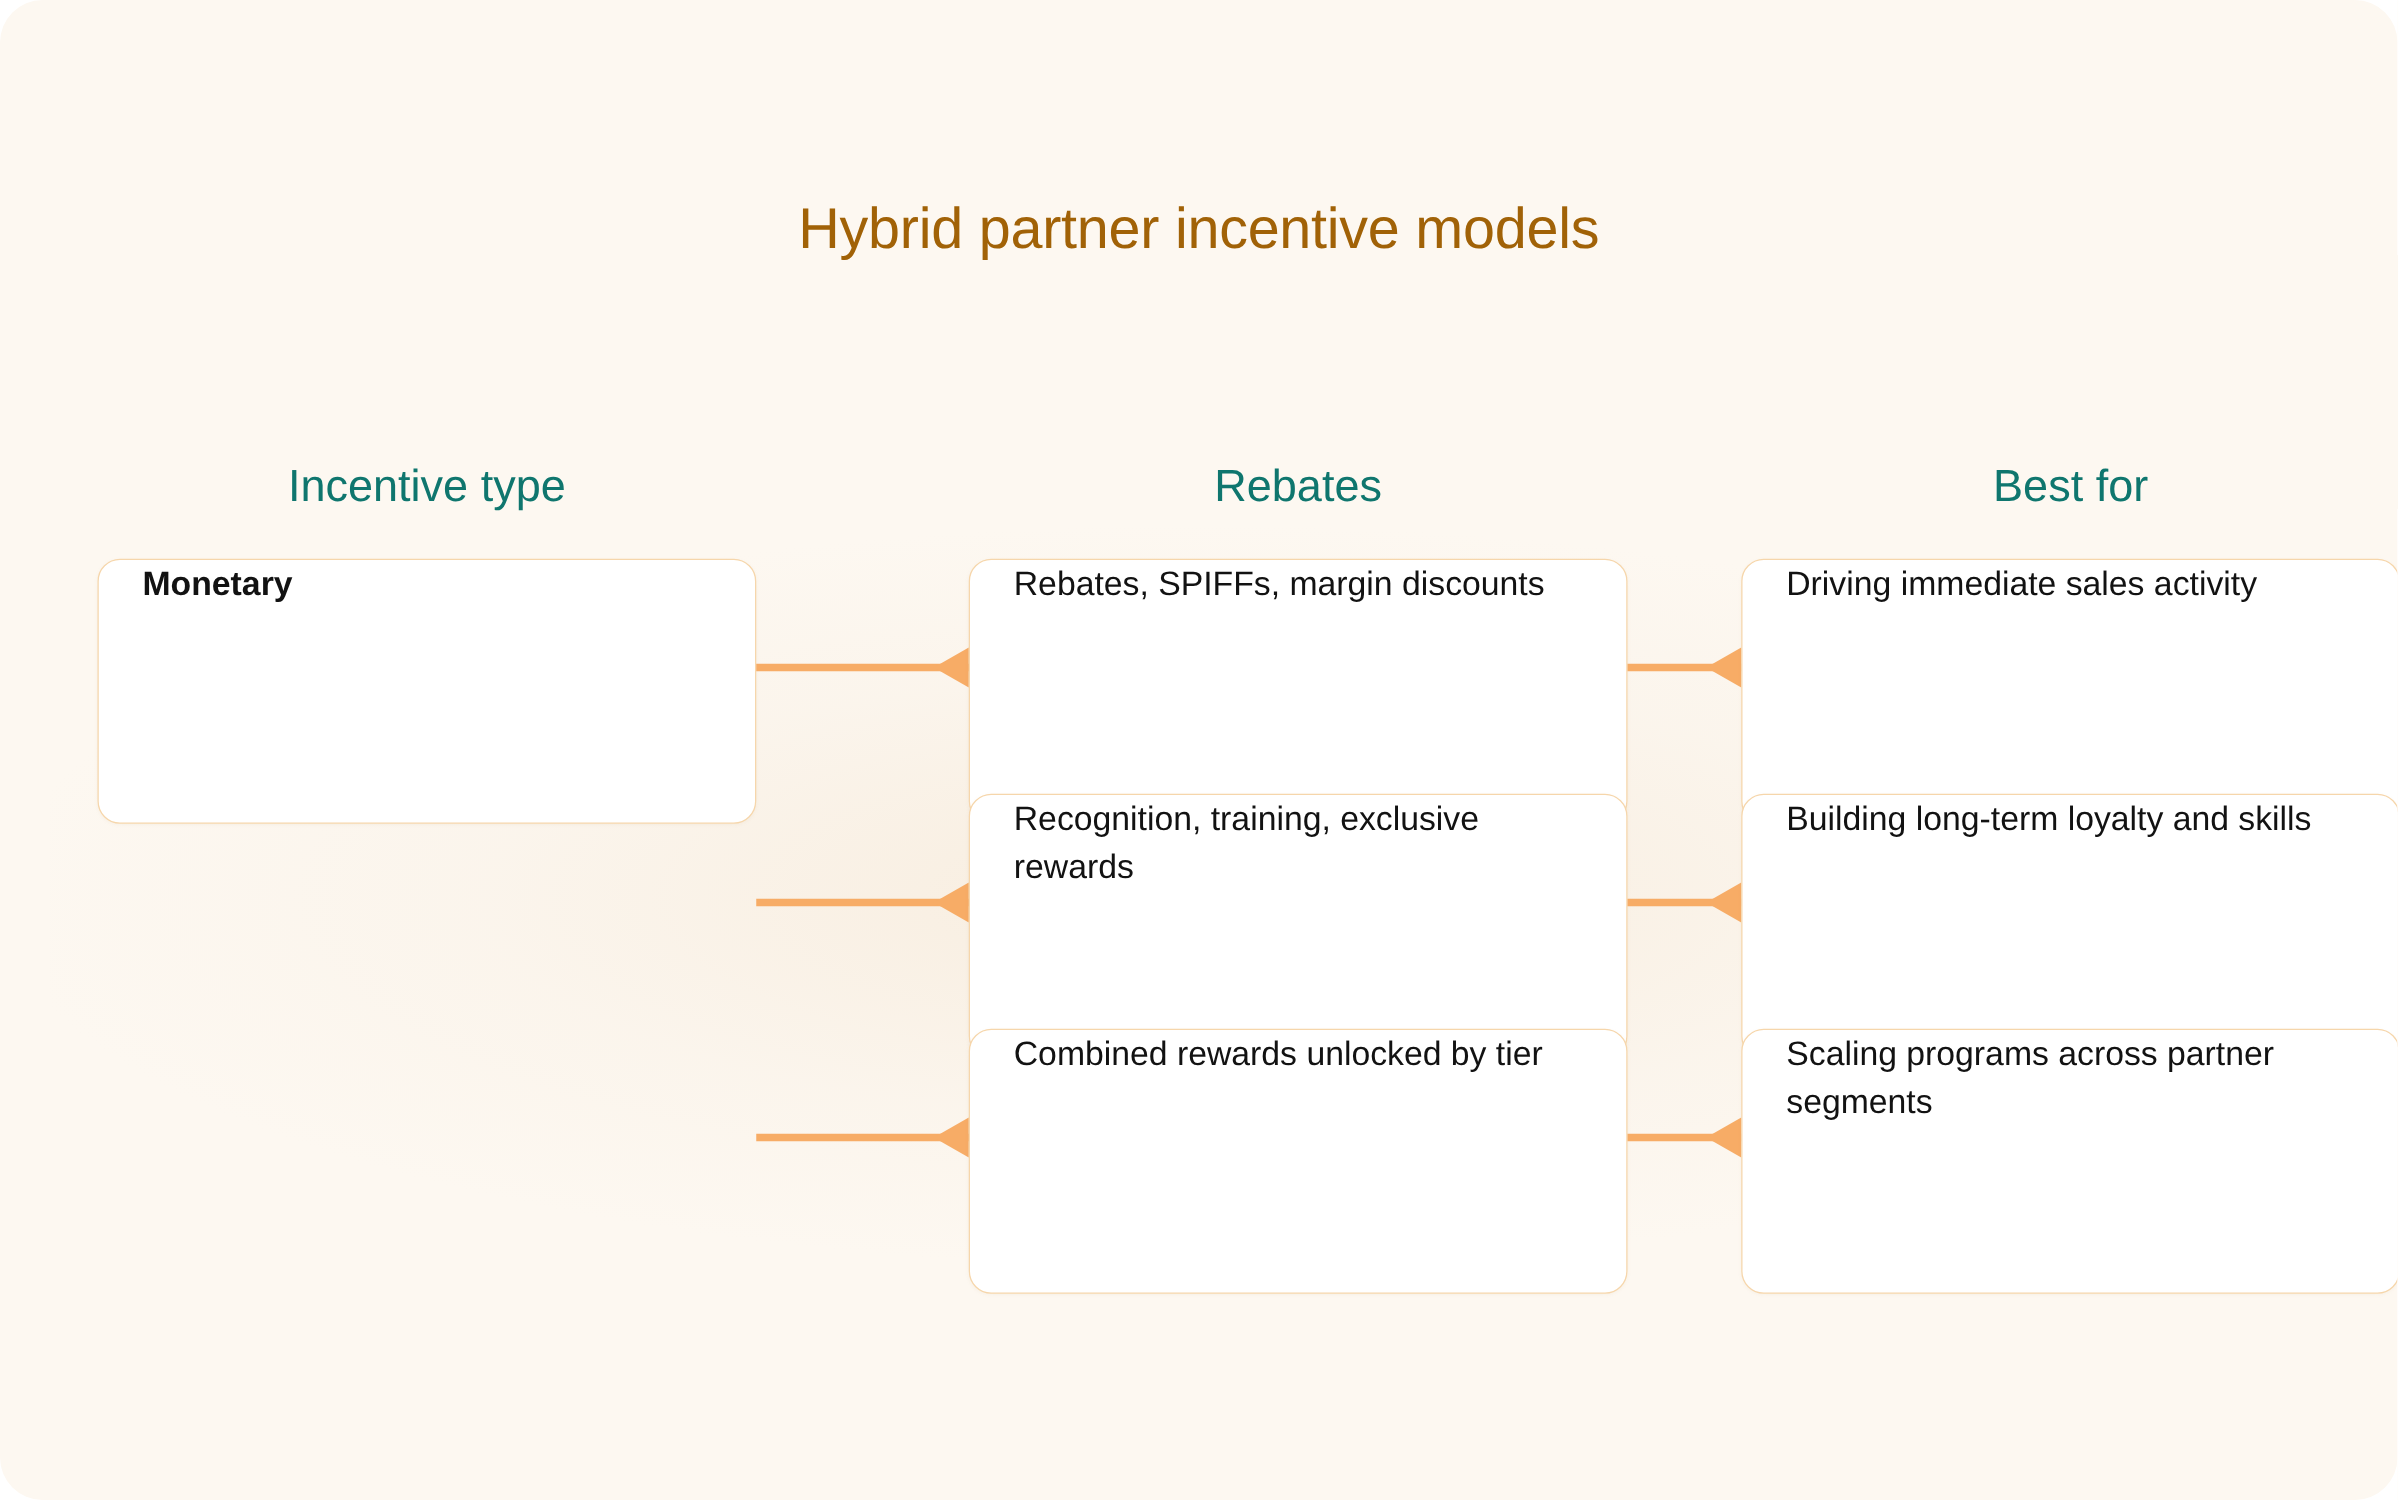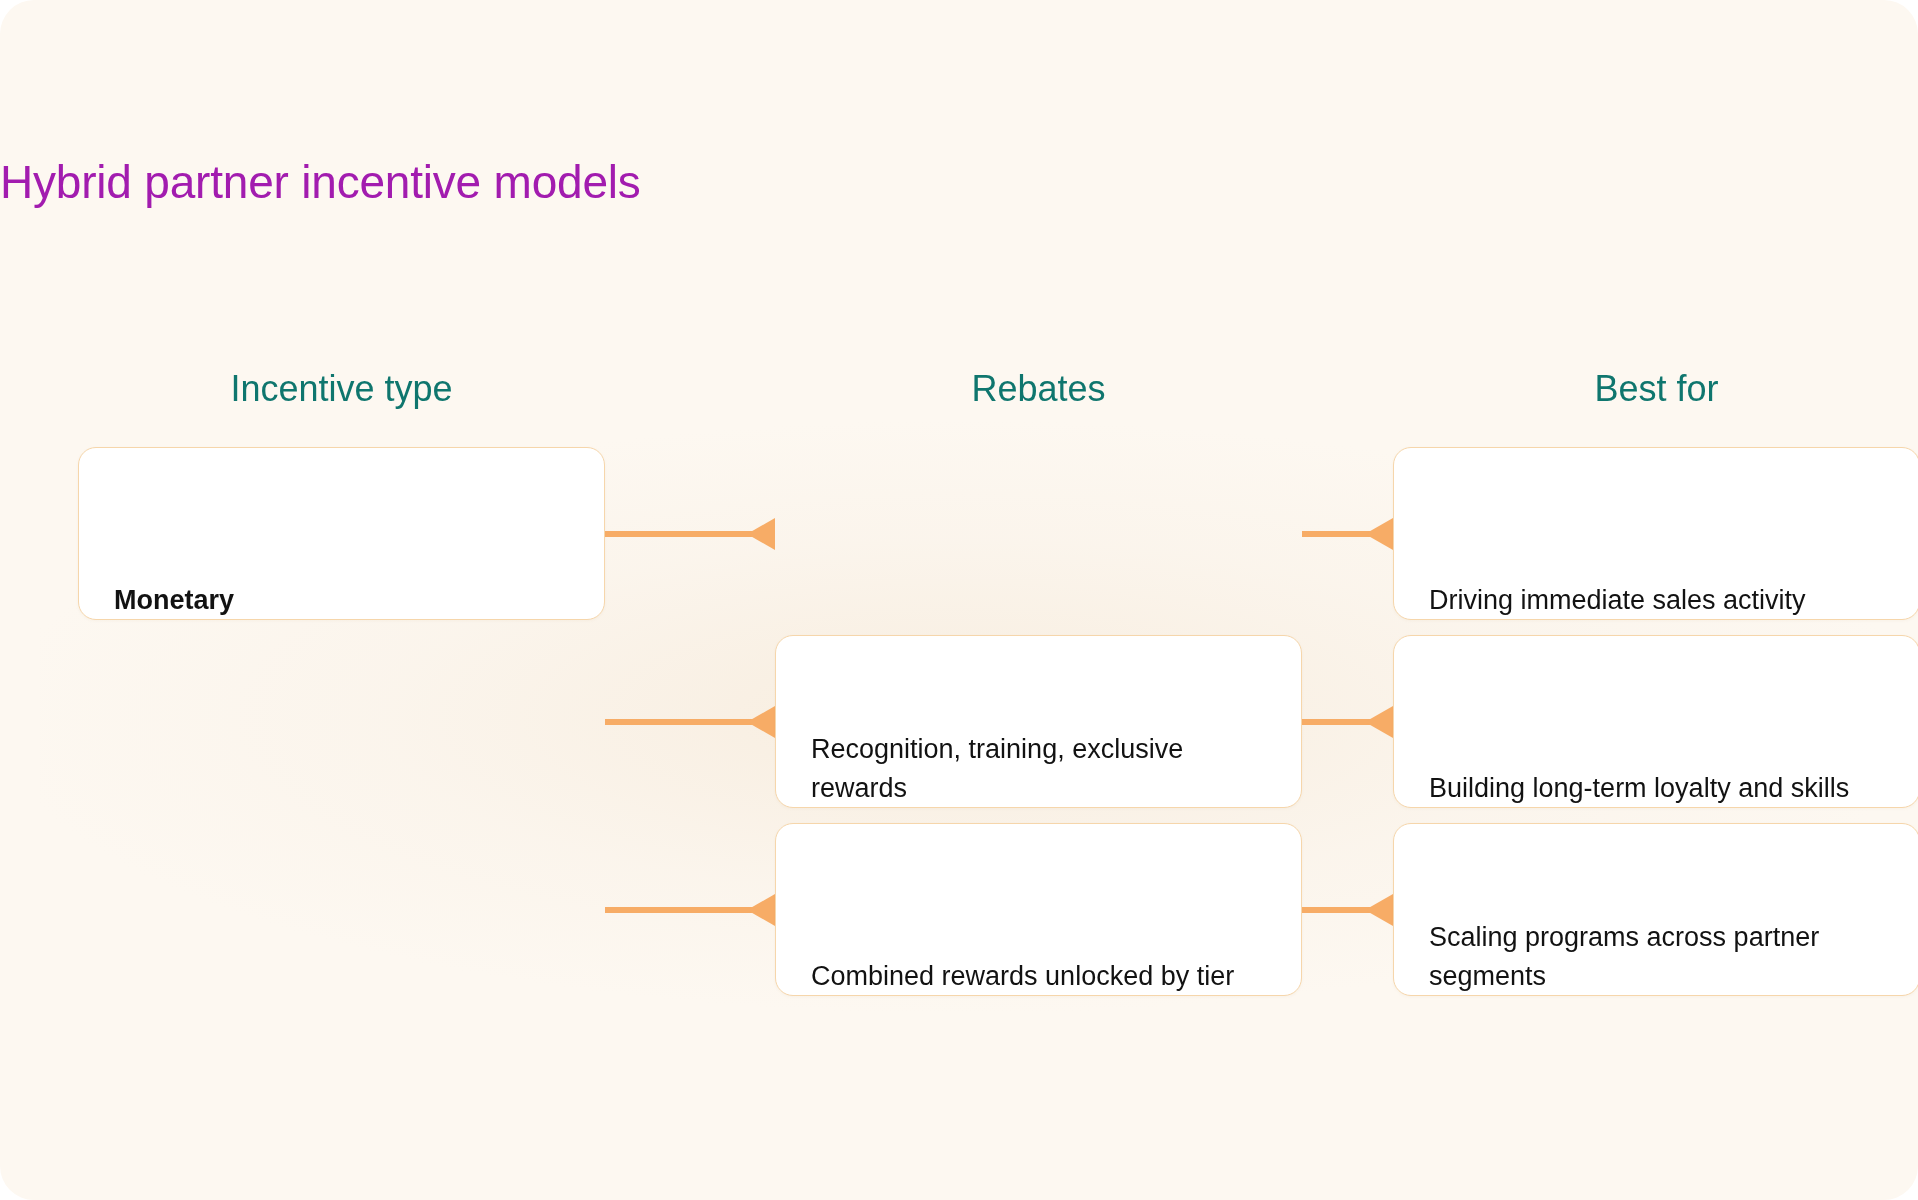--- a/index.html
+++ b/index.html
@@ -37,24 +37,25 @@
                 rgba(247, 238, 226, 0.32) 45%,
                 rgba(253, 248, 241, 0) 75%);
     pointer-events: none;
   }
 
   .title {
     position: absolute;
     left: 0;
     top: 155px;
     width: 1918px;
+    text-align: center;
     font-size: 46px;
     font-weight: 400;
     letter-spacing: -0.2px;
-    color: #a21caf;
+    color: #a16207;
   }
 
   .headers {
     position: absolute;
     left: 78px;
     top: 368px;
     width: 1762px;
     height: 40px;
   }
   .col-header {
@@ -80,27 +81,27 @@
   .row {
     position: relative;
     height: 173px;
     margin-bottom: 15px;
   }
   .row:last-child { margin-bottom: 0; }
 
   .card {
     position: absolute;
     top: 0;
-    height: 173px;
+    height: 212px;
     box-sizing: border-box;
     background: #FFFFFF;
     border: 1.6px solid #F6D6AB;
     border-radius: 18px;
     display: flex;
-    align-items: flex-end;
+    align-items: flex-start;
     padding: 0 35px;
     box-shadow: 0 1px 3px rgba(190, 150, 110, 0.07);
   }
   .card.c0 { left: 0px;    width: 527px; }
   .card.c1 { left: 697px;  width: 527px; }
   .card.c2 { left: 1315px; width: 527px; }
 
   .card-text {
     font-size: 27px;
     line-height: 1.42;
@@ -157,20 +158,23 @@
   <div class="grid">
 
     <div class="row">
       <div class="card c0">
         <span class="card-text">Monetary</span>
       </div>
       <div class="connector a0">
         <span class="line"></span>
         <span class="head"></span>
       </div>
+      <div class="card c1">
+        <span class="card-text">Rebates, SPIFFs, margin discounts</span>
+      </div>
       <div class="connector a1">
         <span class="line"></span>
         <span class="head"></span>
       </div>
       <div class="card c2">
         <span class="card-text">Driving immediate sales activity</span>
       </div>
     </div>
 
     <div class="row">

